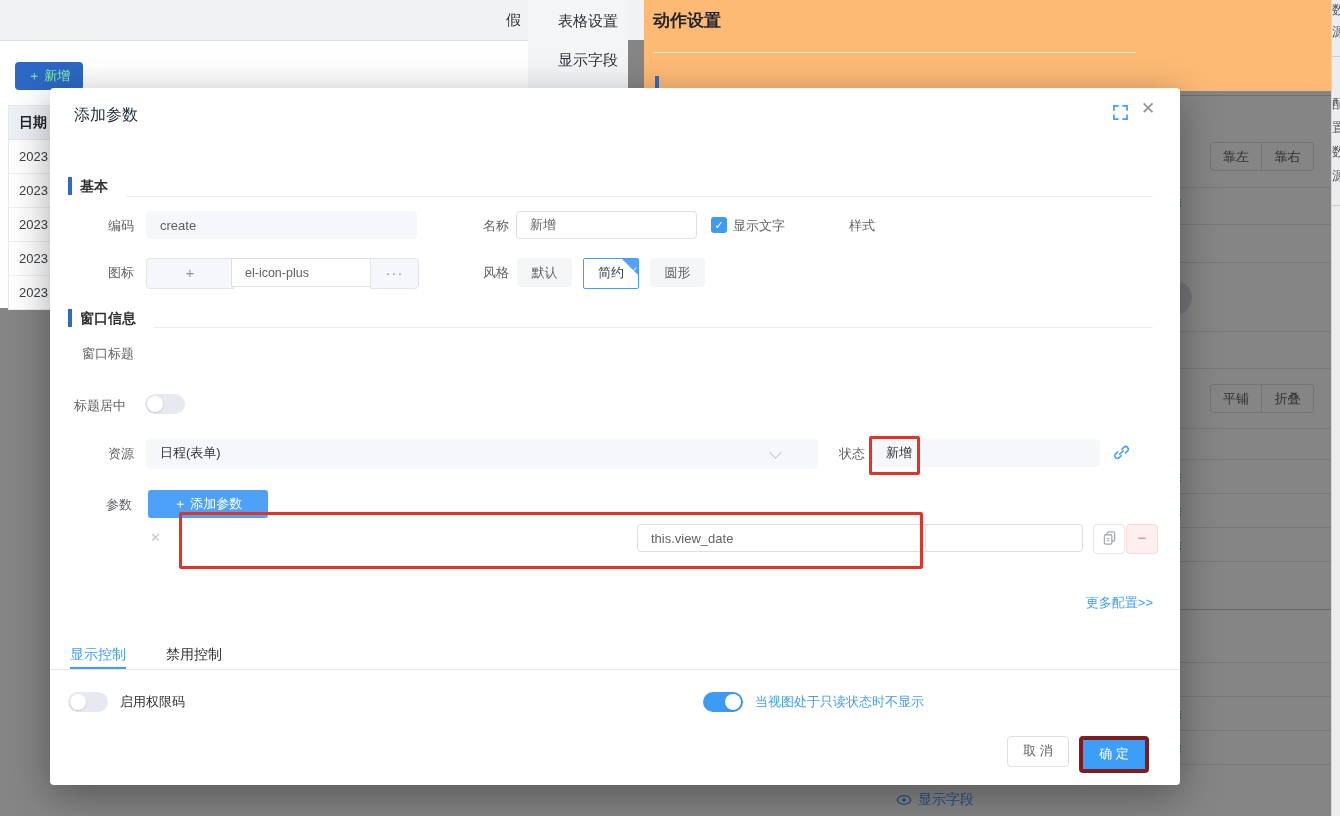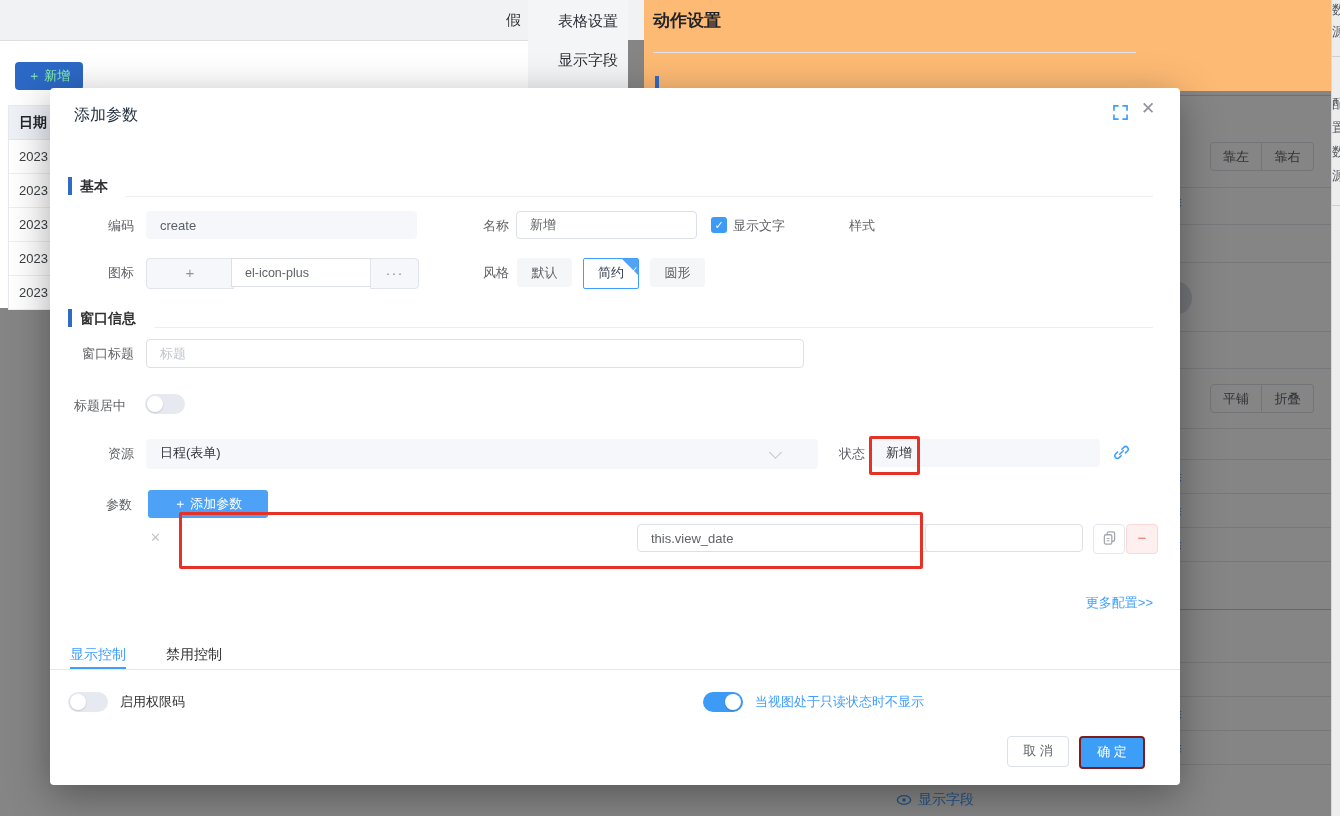--- a/index.html
+++ b/index.html
@@ -68,21 +68,21 @@
   .toggle.on .knob{left:22px;}
   .blue-btn{position:absolute;background:#4da2f8;border-radius:3px;color:#fff;font-size:13px;text-align:center;}
   .mini-btn{position:absolute;width:30px;height:28px;border:1px solid #e4e7ed;border-radius:4px;background:#fff;
       text-align:center;line-height:26px;}
   .mini-btn.danger{background:#fdf0ef;border-color:#fad8d5;color:#e9726d;font-size:15px;}
   .anno{position:absolute;border:3px solid #e53126;border-radius:2px;pointer-events:none;z-index:6;}
   .link{color:#409eff;font-size:13px;position:absolute;}
   .tab{position:absolute;font-size:14px;}
   .ftr-btn{position:absolute;height:29px;border-radius:4px;font-size:13px;text-align:center;line-height:27px;}
   .ftr-btn.plainb{background:#fff;border:1px solid #dcdfe6;color:#606266;}
-  .ftr-btn.primaryb{background:#3d9ef7;border:2px solid #7f1d1d;color:#fff;}
+  .ftr-btn.primaryb{background:#3d9ef7;border:4px solid #7f1d1d;color:#fff;}
 </style>
 </head>
 <body>
 
 <div id="app">
 
   <div class="dim">
     <div class="hline" style="left:628px;top:95px;width:704px;background:#d4d6da;"></div>
 
     <div class="btn-pair" style="left:1210px;top:142px;">
@@ -204,21 +204,20 @@
       <span class="corner"></span>
       <span class="corner-check">✓</span>
     </div>
     <div class="chip" style="left:600px;top:170px;width:55px;">圆形</div>
 
     <div class="sec-bar" style="left:18px;top:221px;"></div>
     <div class="sec-title" style="left:30px;top:222px;">窗口信息</div>
     <div class="sec-line" style="left:104px;top:239px;width:999px;"></div>
 
     <div class="lbl r" style="left:14px;top:258px;width:70px;">窗口标题</div>
-    <input class="el" style="left: 96px; top: 251px; width: 658px; height: 29px;" placeholder="标题">
 
     <div class="lbl" style="left:24px;top:310px;">标题居中</div>
     <div class="toggle" style="left:95px;top:306px;">
         <div class="knob"></div>
       </div>
 
     <div class="lbl r" style="left:14px;top:358px;width:70px;">资源</div>
     <div class="sel plain" style="left:96px;top:351px;width:644px;">
       <span>日程(表单)</span>
       <span class="chev" style="left:624px;top:8px;"></span>

